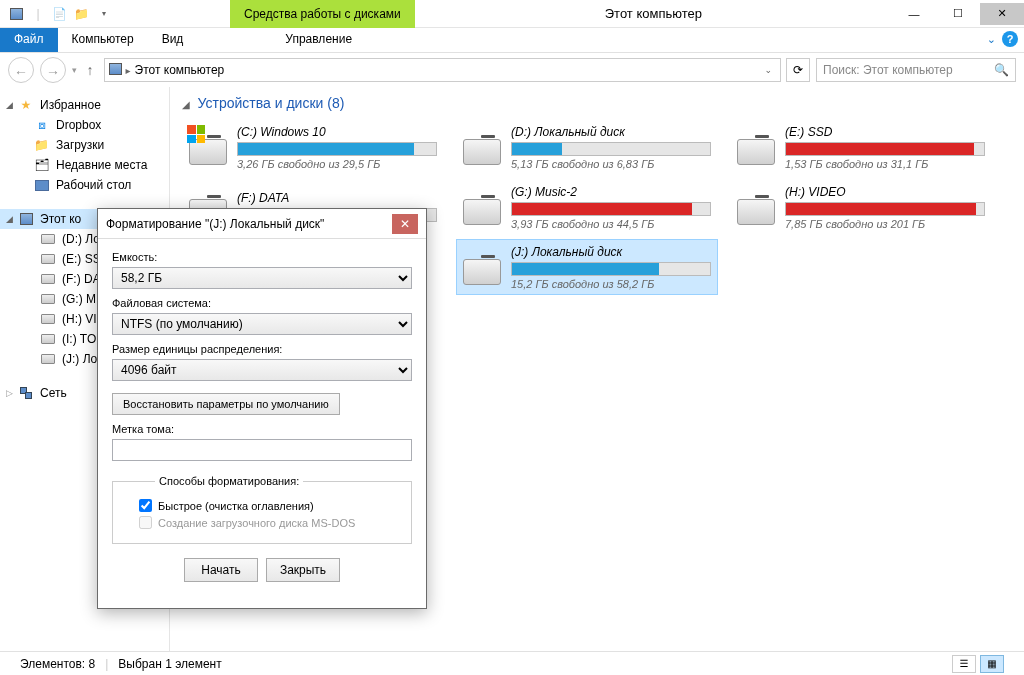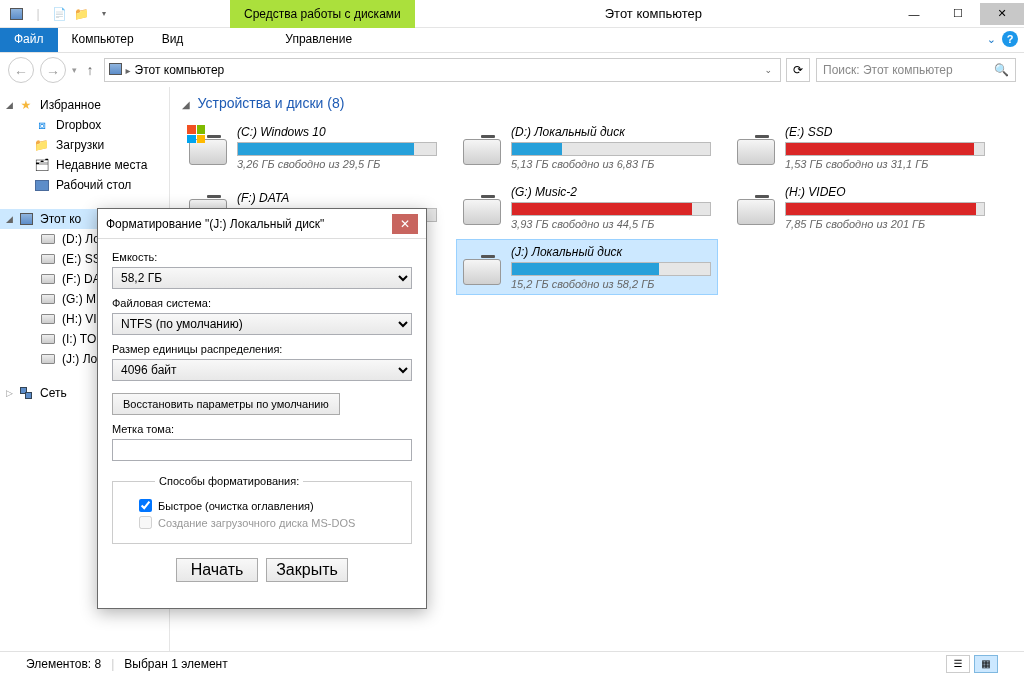--- a/index.html
+++ b/index.html
@@ -56,41 +56,41 @@
 .drive .dicon .dslot { position: absolute; top: 8px; left: 18px; width: 14px; height: 3px; background: #555; border-radius: 1px; }
 .drive .dinfo { flex: 1; font-style: italic; }
 .drive .dname { font-size: 12px; margin-bottom: 3px; }
 .drive .dbar { width: 100%; height: 14px; background: #e6e6e6; border: 1px solid #bbb; position: relative; margin-bottom: 2px; }
 .drive .dbar .fill { height: 100%; }
 .drive .dbar .fill.blue { background: #26a0da; }
 .drive .dbar .fill.red { background: #da2626; }
 .drive .dfree { font-size: 11px; color: #666; }
 
 
-.statusbar { height: 24px; border-top: 1px solid #e1e1e1; display: flex; align-items: center; padding: 0 26px; font-size: 12px; position: absolute; bottom: 0; left: 0; right: 0; background: #fff; }
+.statusbar { height: 24px; border-top: 1px solid #e1e1e1; display: flex; align-items: center; padding: 0 20px; font-size: 12px; position: absolute; bottom: 0; left: 0; right: 0; background: #fff; }
 .statusbar .sep { margin: 0 10px; color: #ccc; }
 .statusbar .viewbtns { margin-left: auto; display: flex; gap: 4px; }
 .statusbar .vb { width: 24px; height: 18px; border: 1px solid #ccc; display: flex; align-items: center; justify-content: center; font-size: 10px; }
 .statusbar .vb.active { background: #cce8ff; border-color: #7fb8e0; }
 
 
 .dialog { position: absolute; left: 97px; top: 208px; width: 330px; background: #fff; border: 1px solid #6a6a6a; box-shadow: 0 4px 16px rgba(0,0,0,0.3); z-index: 100; }
 .dlg-title { height: 30px; background: #fff; display: flex; align-items: center; padding: 0 8px; font-size: 12px; border-bottom: 1px solid #ddd; }
 .dlg-close { margin-left: auto; width: 26px; height: 20px; background: #c8655f; color: #fff; display: flex; align-items: center; justify-content: center; font-size: 12px; }
 .dlg-body { padding: 12px 14px; }
 .dlg-body label.grp { display: block; font-size: 11px; margin-bottom: 4px; margin-top: 8px; }
 .dlg-body select, .dlg-body input[type=text] { width: 100%; height: 22px; border: 1px solid #abadb3; font-size: 12px; padding: 0 4px; background: #fff; }
 .dlg-body select { background: linear-gradient(#f8f8f8,#e8e8e8); }
 .dlg-body .restore { margin-top: 12px; padding: 4px 10px; background: linear-gradient(#f8f8f8,#e8e8e8); border: 1px solid #aaa; font-size: 11px; }
 .dlg-body fieldset { border: 1px solid #ccc; margin-top: 14px; padding: 8px 10px 10px; }
 .dlg-body fieldset legend { font-size: 11px; padding: 0 4px; margin-left: 32px; }
 .dlg-body .chk { display: flex; align-items: flex-end; gap: 6px; font-size: 11px; margin: 4px 16px; }
 .dlg-body .chk.disabled { color: #999; }
 .dlg-buttons { display: flex; justify-content: center; gap: 8px; padding: 14px 0 14px; }
-.dlg-buttons button { width: 82px; height: 24px; background: linear-gradient(#f8f8f8,#e8e8e8); border: 1px solid #aaa; font-size: 16px; }
+.dlg-buttons button { width: 74px; height: 24px; background: linear-gradient(#f8f8f8,#e8e8e8); border: 1px solid #aaa; font-size: 12px; }
 .star { color: #f6b73c; }
 .mon { width: 14px; height: 11px; border: 1px solid #4a6b9c; background: #5d8dc9; display: inline-block; }
 .mon-pc { width: 13px; height: 12px; border: 1px solid #555; background: linear-gradient(#8fb4de,#5d8dc9); display:inline-block;}
 .hd { width: 14px; height: 10px; background: linear-gradient(#eee,#ccc); border: 1px solid #888; display: inline-block; border-radius: 1px; }
 .net { width: 12px; height: 12px; display: inline-block; position: relative;}
 .net::before { content:''; position:absolute; width:5px; height:5px; background:#5d8dc9; border:1px solid #345; top:0; left:0;}
 .net::after { content:''; position:absolute; width:5px; height:5px; background:#5d8dc9; border:1px solid #345; bottom:0; right:0;}
 .winflag { display: grid; grid-template-columns: 1fr 1fr; grid-template-rows: 1fr 1fr; width: 18px; height: 18px; gap:1px;}
 .winflag span:nth-child(1){background:#f25022}
 .winflag span:nth-child(2){background:#7fba00}

